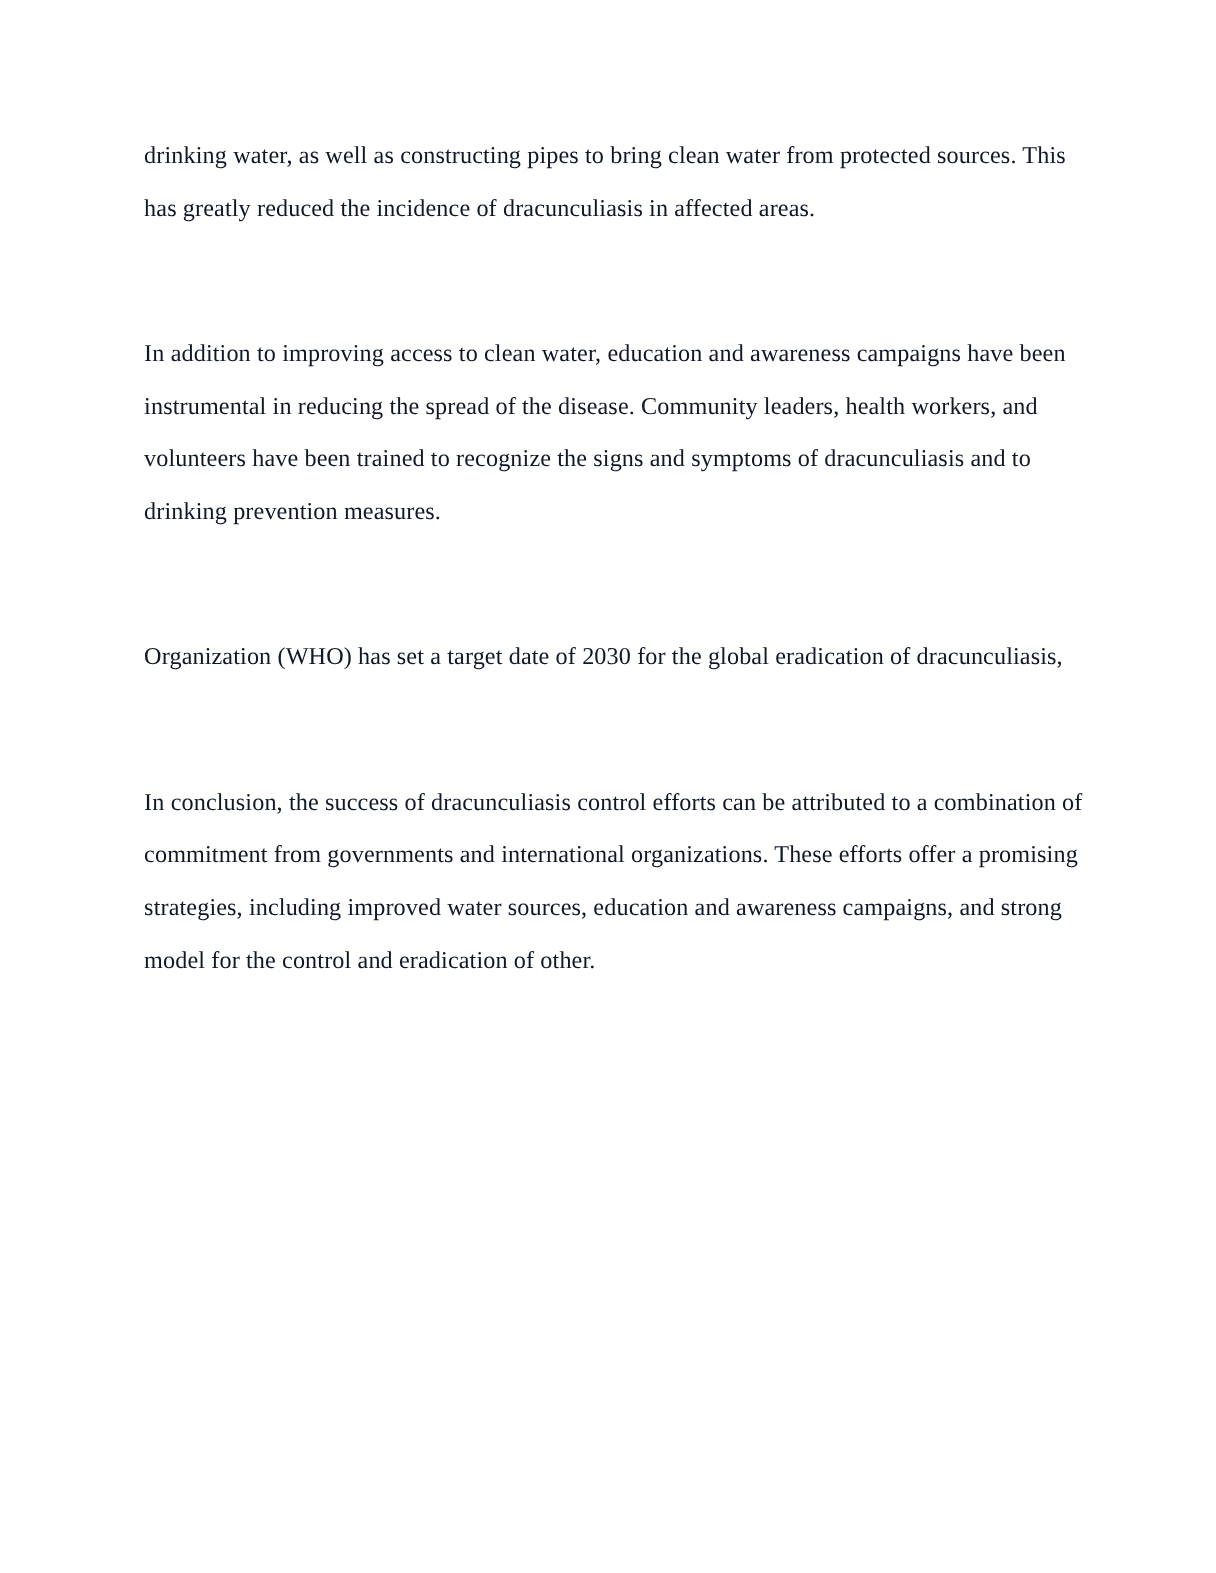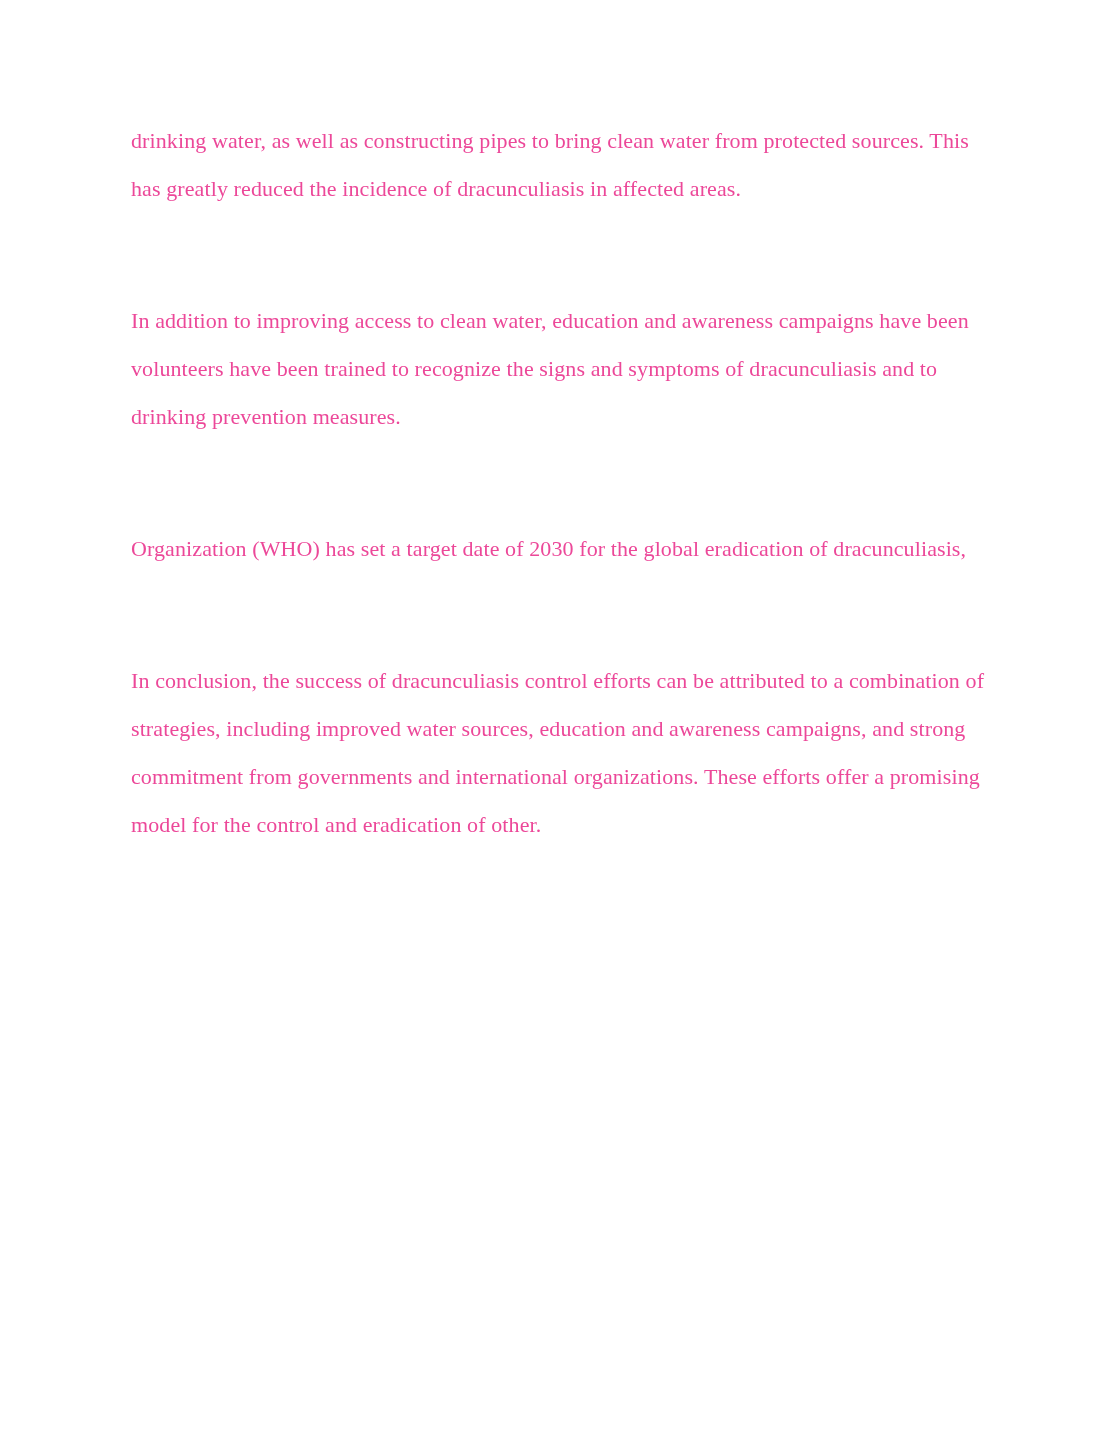--- a/index.html
+++ b/index.html
@@ -15,21 +15,21 @@
   .page {
     position: relative;
     width: 1105px;
     height: 1430px;
     background: #ffffff;
     box-sizing: border-box;
     padding: 117px 130px 0 131px;
     font-family: "Liberation Serif", "DejaVu Serif", serif;
     font-size: 22px;
     font-weight: 400;
-    color: #ec4899;
+    color: #0f172a;
   }
   .para {
     margin: 0 0 84px 0;
     padding: 0;
   }
   .line {
     display: block;
     height: 48px;
     line-height: 48px;
     white-space: nowrap;
@@ -40,26 +40,27 @@
 <body>
 
 <div class="page">
   <div id="document-body">
       <p class="para">
         <span class="line">drinking water, as well as constructing pipes to bring clean water from protected sources. This</span>
         <span class="line">has greatly reduced the incidence of dracunculiasis in affected areas.</span>
       </p>
       <p class="para">
         <span class="line">In addition to improving access to clean water, education and awareness campaigns have been</span>
+        <span class="line">instrumental in reducing the spread of the disease. Community leaders, health workers, and</span>
         <span class="line">volunteers have been trained to recognize the signs and symptoms of dracunculiasis and to</span>
         <span class="line">drinking prevention measures.</span>
       </p>
       <p class="para">
         <span class="line">Organization (WHO) has set a target date of 2030 for the global eradication of dracunculiasis,</span>
       </p>
       <p class="para">
         <span class="line">In conclusion, the success of dracunculiasis control efforts can be attributed to a combination of</span>
+        <span class="line">commitment from governments and international organizations. These efforts offer a promising</span>
         <span class="line">strategies, including improved water sources, education and awareness campaigns, and strong</span>
-        <span class="line">commitment from governments and international organizations. These efforts offer a promising</span>
         <span class="line">model for the control and eradication of other.</span>
       </p>
     </div>
 </div>
 
 </body></html>

